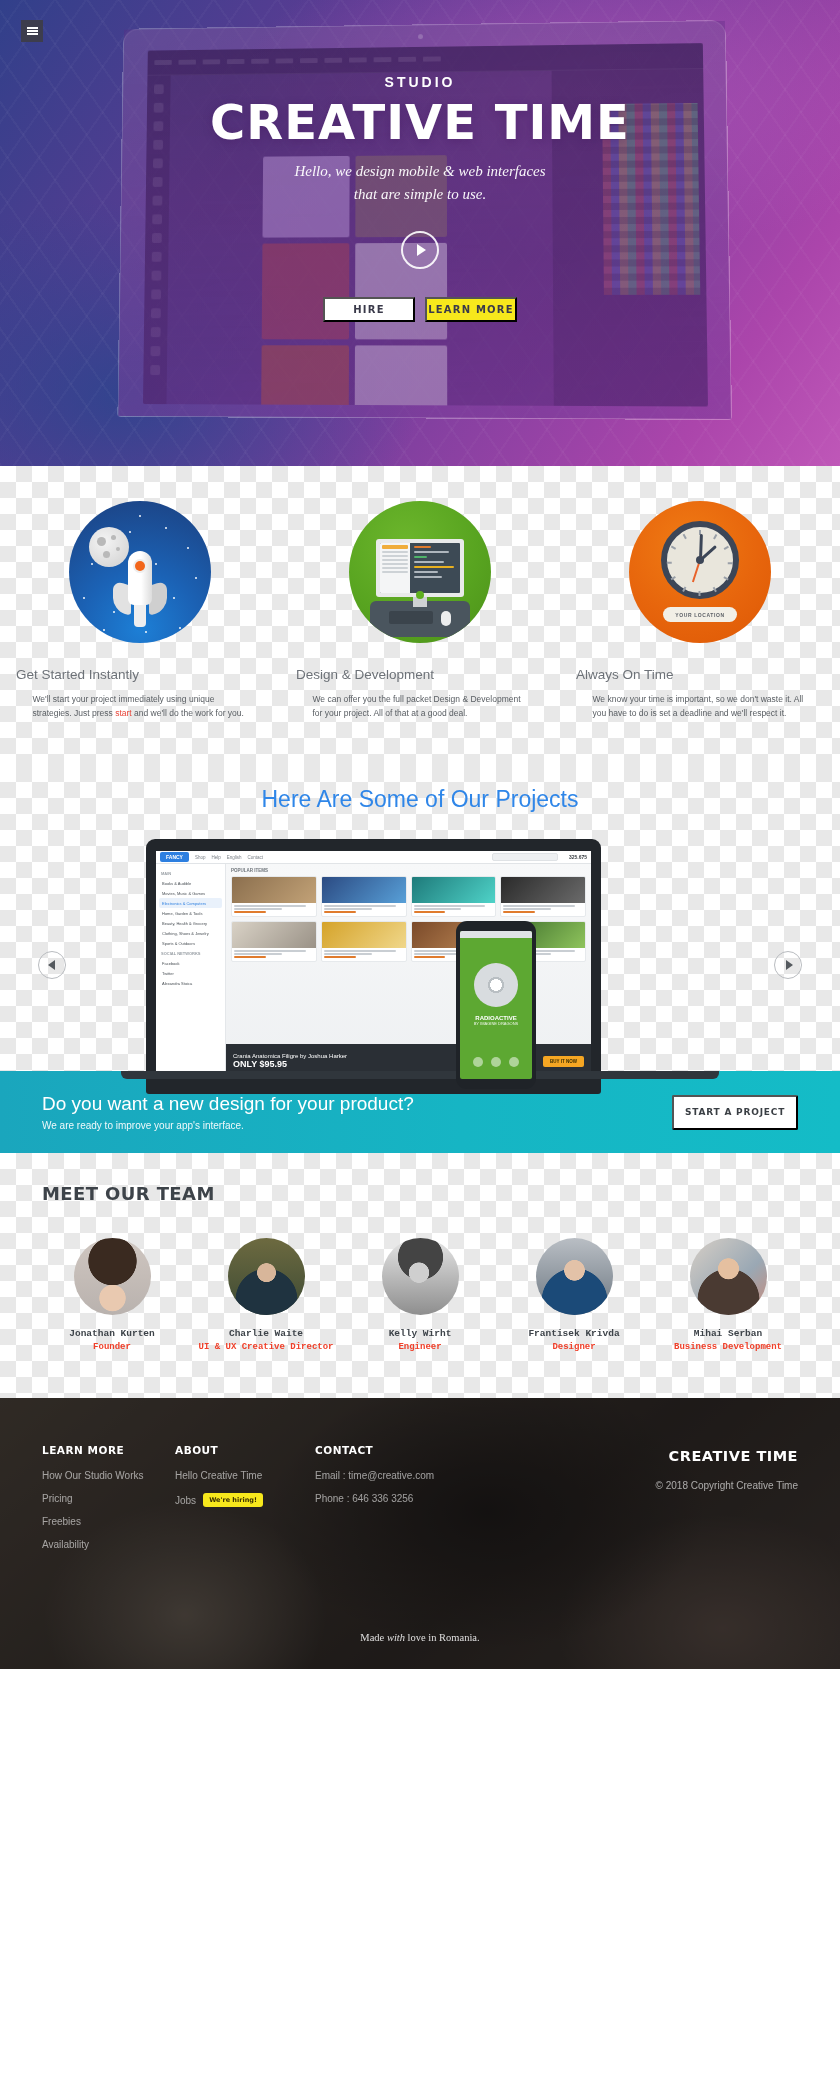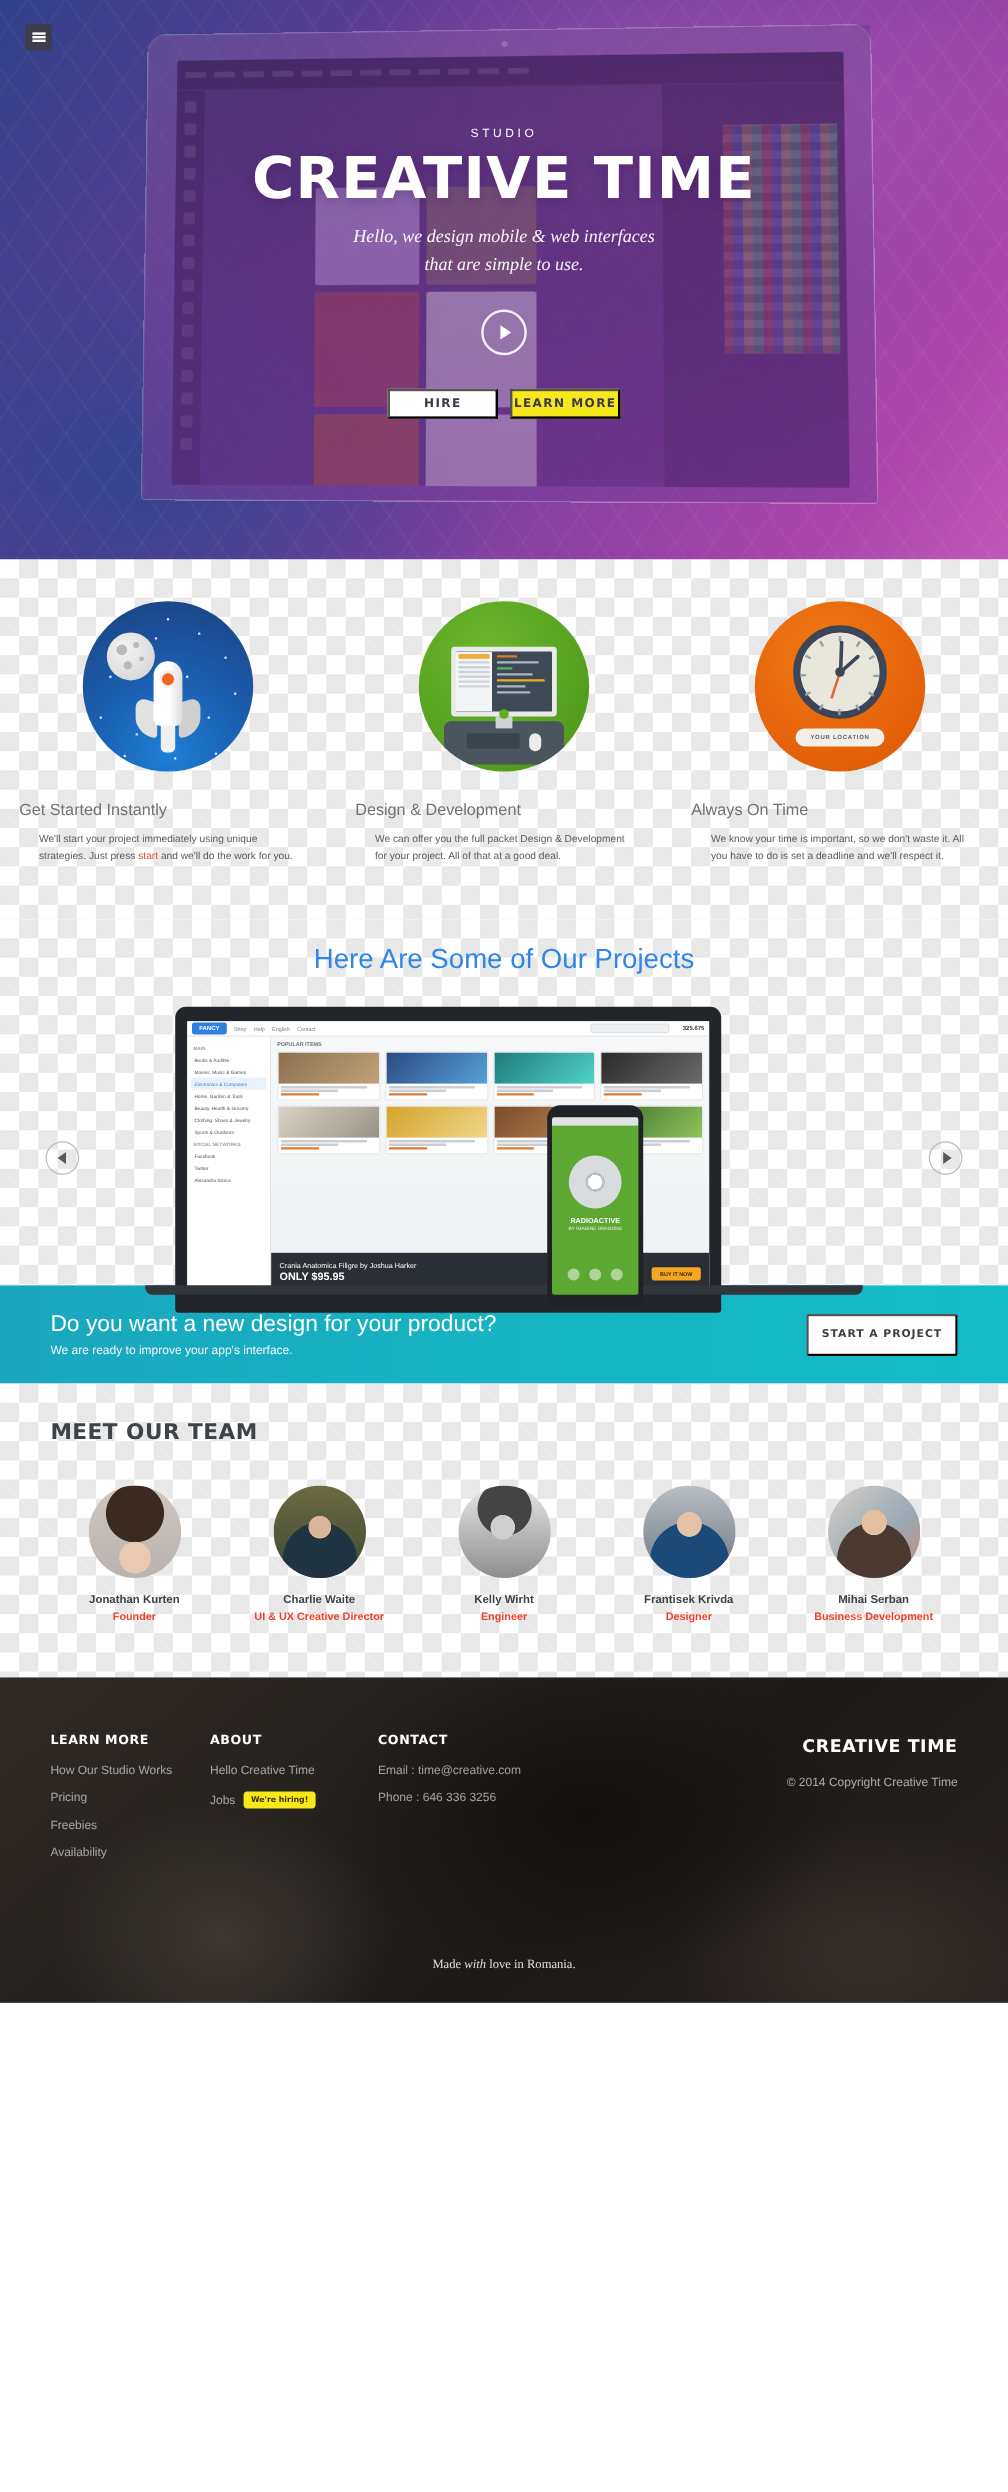--- a/index.html
+++ b/index.html
@@ -72,21 +72,21 @@
   .ps-swatches { position:absolute; right:6px; top:34px; width:94px; height:190px;
     background:
       repeating-linear-gradient(90deg,#d06a6a 0 8px,#6a7ad0 8px 16px,#d0c06a 16px 24px,#6ad08a 24px 32px),
       repeating-linear-gradient(0deg, rgba(0,0,0,.25) 0 7px, rgba(255,255,255,.1) 7px 14px);
     background-blend-mode:multiply; opacity:.55; }
   .ps-canvas { position:absolute; left:120px; top:110px; width:190px; height:290px; }
   .ps-card { position:absolute; border-radius:2px; opacity:.65; }
   .overlay-dark { position:absolute; inset:0; background:linear-gradient(180deg, rgba(90,40,130,.35), rgba(110,45,145,.5)); }
 
   .hero-content { position:absolute; inset:0; text-align:center; color:#fff; }
-  .hero-studio { font-size:10px; letter-spacing:3px; font-weight:normal; margin-top:106px; }
+  .hero-studio { font-size:14px; letter-spacing:3px; font-weight:bold; margin-top:74px; }
   .hero-title {
     font-family:"DejaVu Sans", sans-serif;
     font-size:48px; font-weight:bold; letter-spacing:1px;
     margin-top:8px; line-height:1;
     text-shadow:0 2px 10px rgba(60,20,90,.35);
   }
   .hero-sub {
     font-family:"Liberation Serif", serif; font-style:italic;
     font-size:15px; line-height:1.55; margin-top:14px; color:rgba(255,255,255,.95);
   }
@@ -215,21 +215,21 @@
   .cta h3 { font-size:19px;font-weight:normal; }
   .cta p { font-size:10px;margin-top:5px;color:rgba(255,255,255,.93); }
   .cta .btn-start { margin-left:auto;width:126px;height:35px;background:#fff;color:#3a3f44;border-radius:2px;
     display:flex;align-items:center;justify-content:center;font-size:9px;font-weight:bold;letter-spacing:.8px;cursor:pointer;
     font-family:"DejaVu Sans",sans-serif; }
 
   
   .team { padding:30px 42px 46px; }
   .team h2 { font-family:"DejaVu Sans",sans-serif;font-size:18px;font-weight:bold;color:#3d4349;letter-spacing:.4px; }
   .team-row { display:flex;justify-content:space-between;margin-top:34px; }
-  .member { width:140px;text-align:center; }
+  .member { width:140px;text-align:center;font-family:Liberation Mono, monospace; }
   .avatar { width:77px;height:77px;border-radius:50%;margin:0 auto;overflow:hidden;position:relative; }
   .member .nm { font-size:9.5px;font-weight:bold;color:#3d4349;margin-top:13px; }
   .member .rl { font-size:9px;font-weight:bold;color:#f0402a;margin-top:3px; }
   .face { position:absolute;inset:0; }
   .f1 { background:radial-gradient(circle at 50% 78%, #e9c9b0 0 18%, transparent 19%),
         radial-gradient(circle at 50% 30%, #3a2a20 0 36%, transparent 37%),
         linear-gradient(180deg,#cfc6c0,#b9b2ae); }
   .f2 { background:radial-gradient(circle at 50% 45%, #d8b69a 0 16%, transparent 17%),
         radial-gradient(circle at 50% 80%, #1f3340 0 42%, transparent 43%),
         linear-gradient(180deg,#6d6a40,#3c4a34); }
@@ -679,21 +679,21 @@
         </div>
 
         <div class="fcol c3">
           <h4>CONTACT</h4>
           <a>Email : time@creative.com</a>
           <a>Phone : 646 336 3256</a>
         </div>
 
         <div class="fbrand">
           <div class="bname">CREATIVE TIME</div>
-          <div class="bcopy">© 2014 Copyright Creative Time</div>
+          <div class="bcopy">© 2018 Copyright Creative Time</div>
         </div>
 
       </div>
 
       <div class="made"><span>Made </span><em>with</em><span> love in Romania.</span></div>
     </div>
   </footer>
 
 </div>
 

